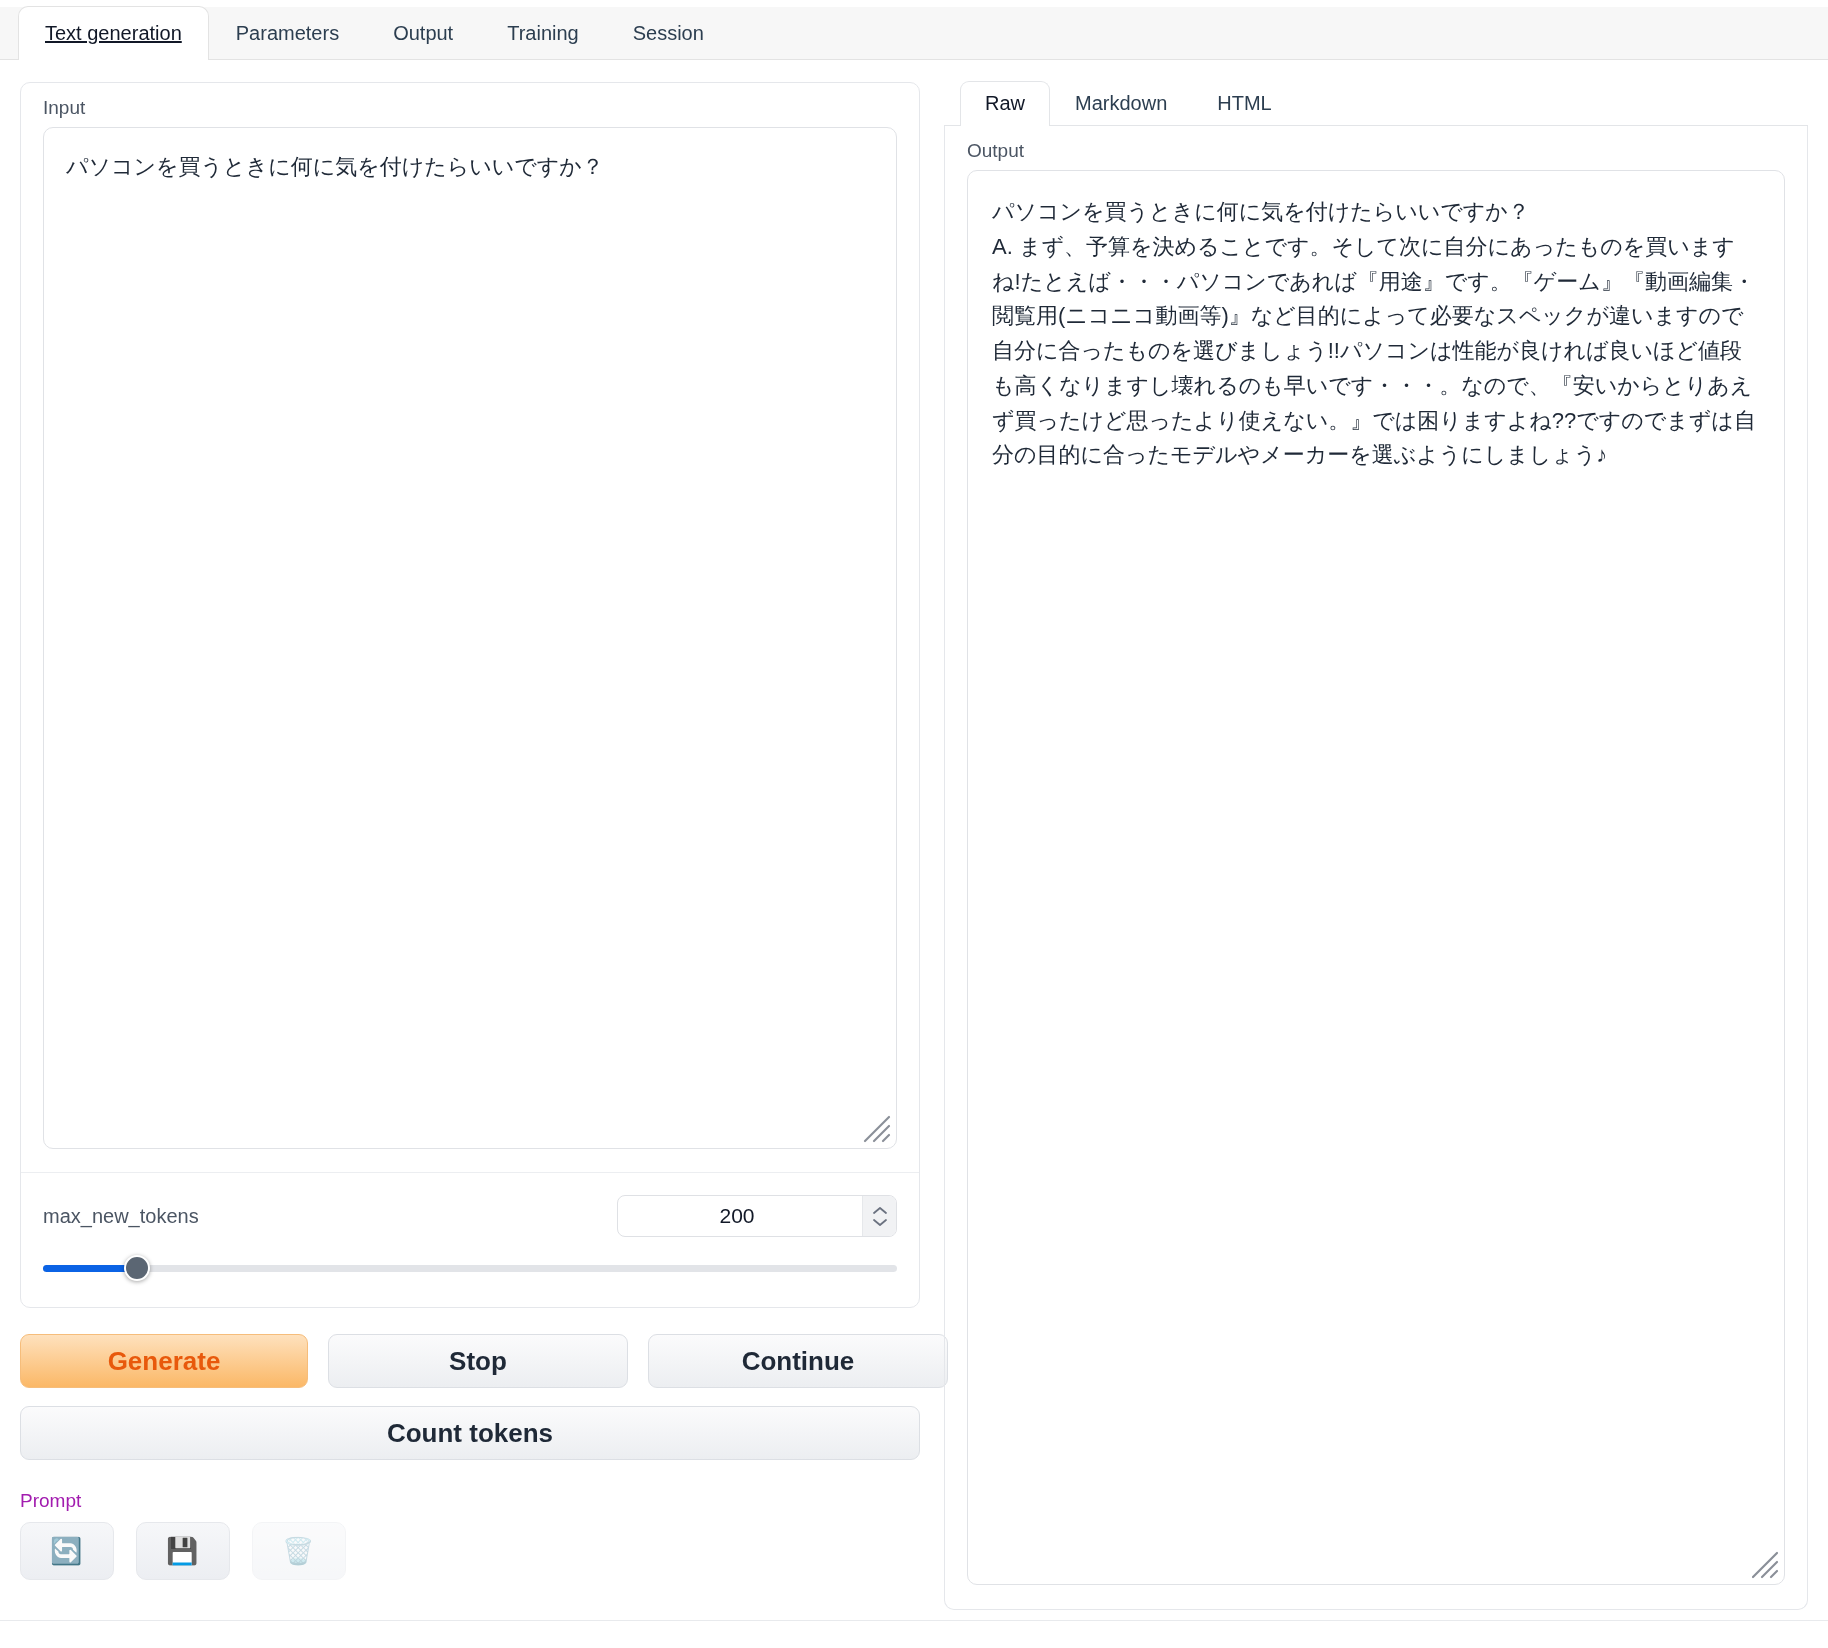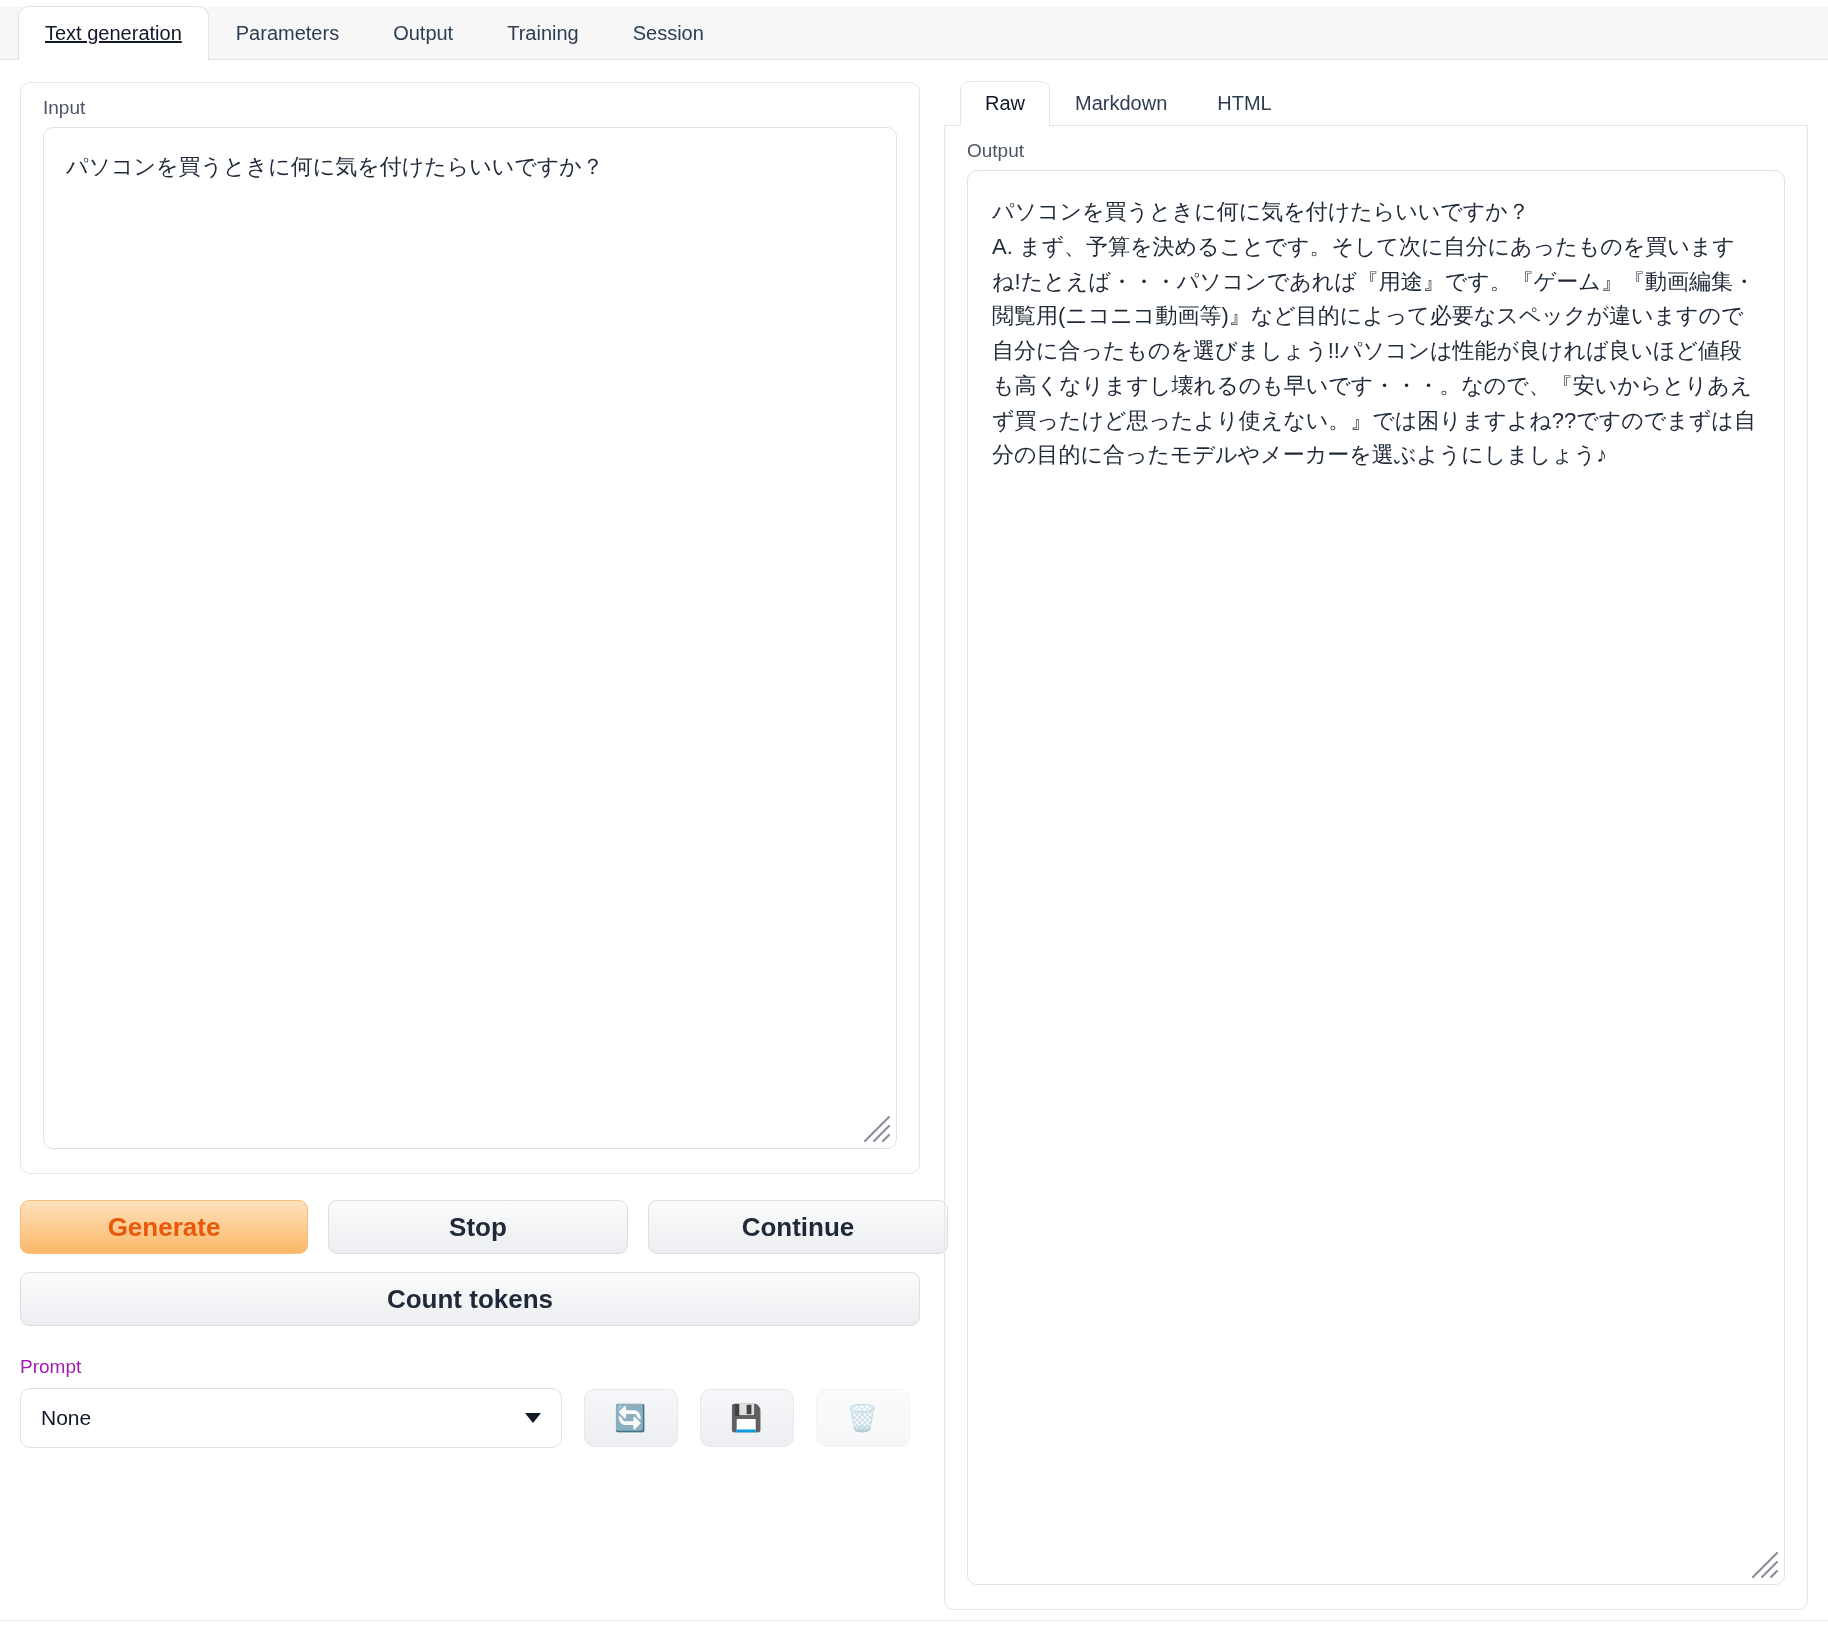--- a/index.html
+++ b/index.html
@@ -337,20 +337,41 @@
             <svg width="30" height="30" viewBox="0 0 30 30" aria-hidden="true">
               <g stroke="#8a8f98" stroke-width="2.2" stroke-linecap="round">
                 <line x1="3" y1="27" x2="27" y2="3"></line>
                 <line x1="12" y1="27" x2="27" y2="12"></line>
                 <line x1="21" y1="27" x2="27" y2="21"></line>
               </g>
             </svg>
           </div>
         </div>
 
+        <div class="slider-panel">
+          <div class="slider-row">
+            <span class="slider-name">max_new_tokens</span>
+            <div class="number-box">
+              <span class="number-val">200</span>
+              <span class="stepper">
+                <svg width="16" height="9" viewBox="0 0 16 9" aria-hidden="true">
+                  <polyline points="2,7 8,2 14,7" fill="none" stroke="#6b7280" stroke-width="1.8" stroke-linecap="round" stroke-linejoin="round"></polyline>
+                </svg>
+                <svg width="16" height="9" viewBox="0 0 16 9" aria-hidden="true">
+                  <polyline points="2,2 8,7 14,2" fill="none" stroke="#6b7280" stroke-width="1.8" stroke-linecap="round" stroke-linejoin="round"></polyline>
+                </svg>
+              </span>
+            </div>
+          </div>
+          <div class="slider-track-wrap">
+            <div class="slider-track"></div>
+            <div class="slider-fill" style="width: 11%;"></div>
+            <div class="slider-thumb" style="left: 11%;"></div>
+          </div>
+        </div>
       </div>
 
       <div class="btn-row">
         <div class="btn generate">
           <span>Generate</span>
         </div>
         <div class="btn stop">
           <span>Stop</span>
         </div>
         <div class="btn continue">
@@ -358,24 +379,20 @@
         </div>
       </div>
 
       <div class="btn full">
         <span>Count tokens</span>
       </div>
 
       <div class="prompt-section">
         <span class="prompt-label">Prompt</span>
         <div class="prompt-row">
-          <div class="select-box">
-            <span>None</span>
-            <span class="caret"></span>
-          </div>
           <div class="icon-btn">
             <span>🔄</span>
           </div>
           <div class="icon-btn">
             <span>💾</span>
           </div>
           <div class="icon-btn disabled">
             <span>🗑️</span>
           </div>
         </div>

